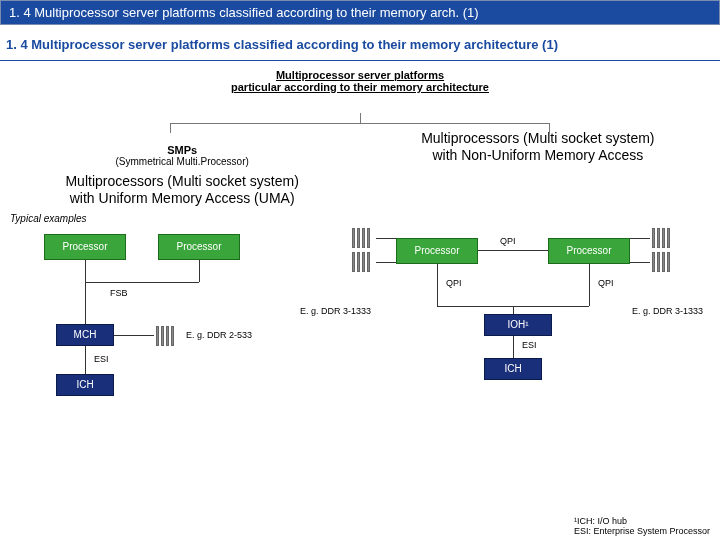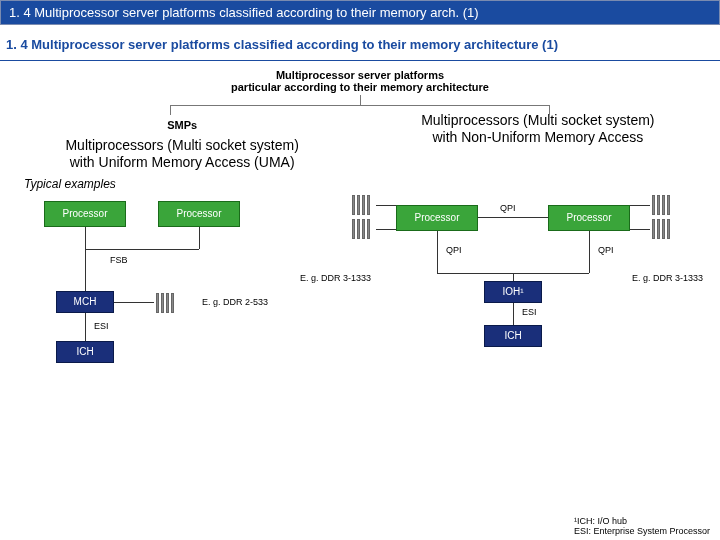--- a/index.html
+++ b/index.html
@@ -1,28 +1,28 @@
 <!DOCTYPE html>
 <html><head>
 <meta charset="utf-8">
 <style>
   * { margin: 0; padding: 0; box-sizing: border-box; }
   body { font-family: Verdana, Arial, sans-serif; font-size: 10px; background: #fff; width: 720px; height: 540px; position: relative; color: #000; }
   .titlebar { background: #1a4ba0; color: #fff; font-size: 13px; padding: 4px 8px; border: 1px solid #7a8bb0; }
   .subtitle { font-size: 13px; font-weight: bold; color: #1a4ba0; padding: 8px 6px; border-bottom: 1px solid #1a4ba0; margin: 4px 0 8px 0; }
-  .tree-root { text-align: center; font-weight: bold; font-size: 11px; margin: 4px auto 2px auto; }
+  .tree-root { text-align: center; font-weight: bold; font-size: 11px; margin: 4px auto 20px auto; text-decoration: underline; }
   .tree-stem { width: 1px; height: 10px; background: #777; margin: 0 auto; }
   .tree-hline { height: 1px; background: #777; margin: 0 auto; position: relative; }
   .tree-drop { width: 1px; height: 10px; background: #777; position: absolute; top: 0; }
   .columns { display: flex; justify-content: space-between; padding: 0 18px; }
   .col { width: 48%; text-align: center; }
-  .node-title { font-weight: bold; font-size: 11px; margin-top: 13px; }
+  .node-title { font-weight: bold; font-size: 11px; margin-top: 20px; }
   .node-sub { font-size: 10px; }
   .desc { font-size: 14px; margin-top: 6px; line-height: 1.2; }
-  .examples-label { font-style: italic; font-size: 12px; padding-left: 24px; margin-top: 6px; }
+  .examples-label { font-style: italic; font-size: 10px; padding-left: 10px; margin-top: 6px; }
   .diagram-area { position: relative; width: 100%; height: 230px; margin-top: 4px; }
   .proc { position: absolute; background: #3aa53a; border: 1px solid #1a6b1a; color: #fff; font-size: 10px; display: flex; align-items: center; justify-content: center; width: 82px; height: 26px; }
   .hub { position: absolute; background: #1a2f7a; border: 1px solid #0a1a4a; color: #fff; font-size: 10px; display: flex; align-items: center; justify-content: center; width: 58px; height: 22px; }
   .mem { position: absolute; display: flex; gap: 2px; }
   .mem span { width: 3px; height: 20px; background: #888; border: 1px solid #666; }
   .wire { position: absolute; background: #333; }
   .wirev { width: 1px; }
   .wireh { height: 1px; }
   .lbl { position: absolute; font-size: 9px; color: #000; white-space: nowrap; }
   .footnotes { position: absolute; right: 10px; bottom: 4px; font-size: 9px; text-align: left; }
@@ -39,20 +39,21 @@
 </div>
 <div class="tree-stem"></div>
 <div class="tree-hline" style="width:380px;">
   <div class="tree-drop" style="left:0;"></div>
   <div class="tree-drop" style="right:0;"></div>
 </div>
 
 <div class="columns">
   <div class="col">
     <div class="node-title">SMPs</div>
+    <div class="node-sub">(Symmetrical Multi.Processor)</div>
     <div class="desc" style="white-space:pre-line;">Multiprocessors (Multi socket system)
 with Uniform Memory Access (UMA)</div>
   </div>
   <div class="col">
     <div class="node-sub"></div>
     <div class="desc" style="white-space:pre-line;">Multiprocessors (Multi socket system)
 with Non-Uniform Memory Access</div>
   </div>
 </div>
 
@@ -68,21 +69,21 @@
   <div class="lbl" style="left:110px; top:60px;">FSB</div>
   <div class="wire wirev" style="left:85px; top:66px; height:30px;"></div>
   <div class="hub" style="left:56px; top:96px;">MCH</div>
   <div class="wire wireh" style="left:114px; top:107px; width:40px;"></div>
   <div class="mem" style="left:156px; top:98px;">
       <span></span>
       <span></span>
       <span></span>
       <span></span>
     </div>
-  <div class="lbl" style="left:202px; top:102px;">E. g. DDR 2-533</div>
+  <div class="lbl" style="left:186px; top:102px;">E. g. DDR 2-533</div>
   <div class="wire wirev" style="left:85px; top:118px; height:28px;"></div>
   <div class="lbl" style="left:94px; top:126px;">ESI</div>
   <div class="hub" style="left:56px; top:146px;">ICH</div>
 
   <div class="mem" style="left:352px; top:0px;">
       <span></span>
       <span></span>
       <span></span>
       <span></span>
     </div>
@@ -118,21 +119,21 @@
   <div class="wire wirev" style="left:437px; top:36px; height:42px;"></div>
   <div class="wire wirev" style="left:589px; top:36px; height:42px;"></div>
   <div class="lbl" style="left:446px; top:50px;">QPI</div>
   <div class="lbl" style="left:598px; top:50px;">QPI</div>
   <div class="wire wireh" style="left:437px; top:78px; width:152px;"></div>
   <div class="wire wirev" style="left:513px; top:78px; height:8px;"></div>
 
   <div class="lbl" style="left:300px; top:78px;">E. g. DDR 3-1333</div>
   <div class="lbl" style="left:632px; top:78px;">E. g. DDR 3-1333</div>
 
-  <div class="hub" style="left:484px; top:86px; width:58px;">IOH¹</div>
+  <div class="hub" style="left:484px; top:86px; width:68px;">IOH¹</div>
   <div class="wire wirev" style="left:513px; top:108px; height:22px;"></div>
   <div class="lbl" style="left:522px; top:112px;">ESI</div>
   <div class="hub" style="left:484px; top:130px; width:58px;">ICH</div>
 
 </div>
 
 <div class="footnotes">
   <div>¹ICH: I/O hub</div>
   <div>ESI: Enterprise System Processor</div>
 </div>

